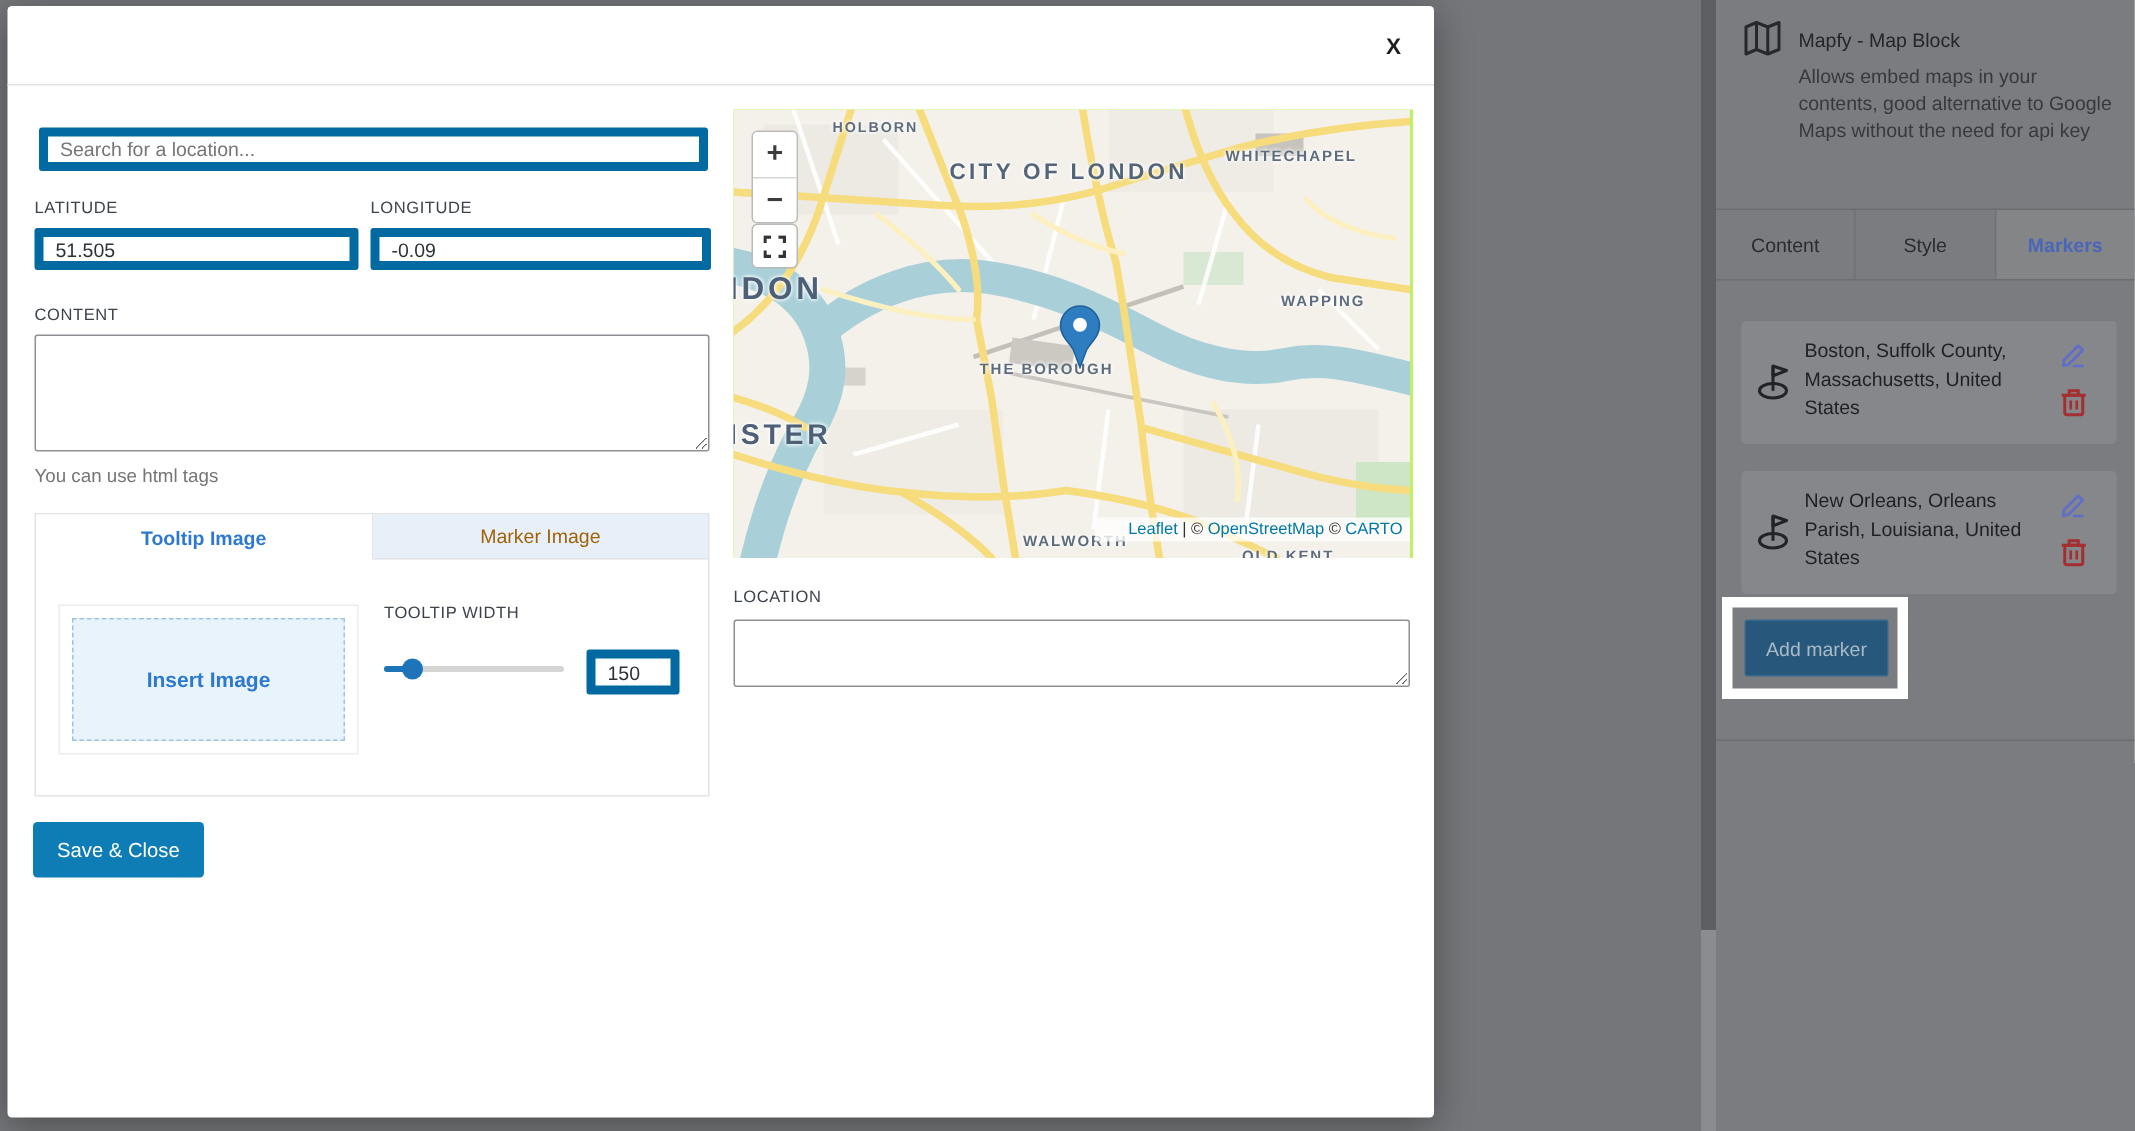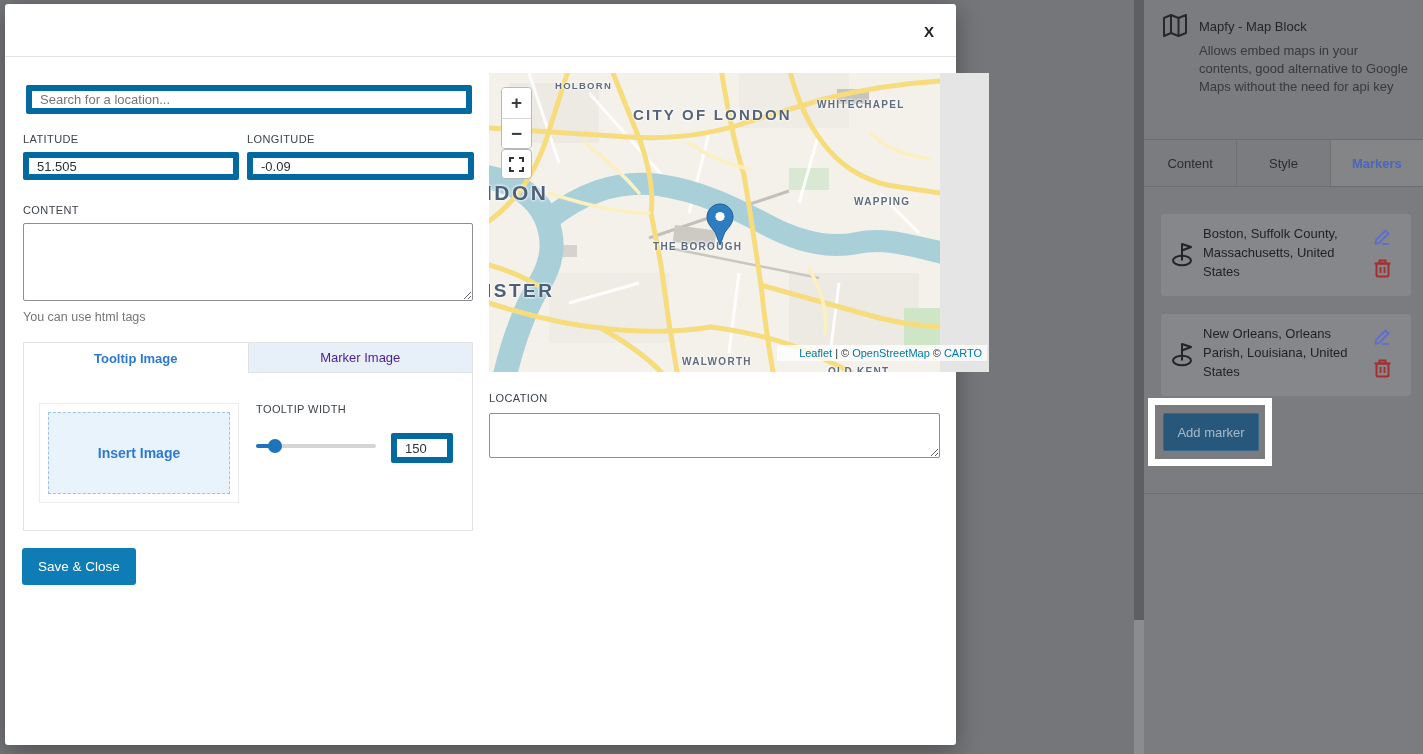--- a/index.html
+++ b/index.html
@@ -46,34 +46,34 @@
                padding:0 8px; font-family:"Liberation Sans", sans-serif; background:#fff; }
   .txt-area { position:absolute; border:1px solid #8c8f94; border-radius:2px; font-size:13px; color:#2c3338;
               padding:6px 8px; font-family:"Liberation Sans", sans-serif; background:#fff; }
   .hint { position:absolute; font-size:12.5px; color:#757575; }
   .helper { position:absolute; font-size:13px; line-height:18px; color:#757575; }
 
   .tabpanel { position:absolute; left:18px; top:338px; width:450px; height:189px; border:1px solid #e3e3e3; }
   .tp-row { display:flex; height:30px; }
   .tp-tab { flex:1; display:flex; align-items:center; justify-content:center; font-size:13px; cursor:pointer; }
   .tp-tab.active { background:#fff; color:#2e79d0; font-weight:700; border-right:1px solid #e3e3e3; }
-  .tp-tab.inactive { background:#e7f0f9; color:#4c1d95; font-weight:500; border-bottom:1px solid #e3e3e3; }
+  .tp-tab.inactive { background:#e7f0f9; color:#a16207; font-weight:500; border-bottom:1px solid #e3e3e3; }
   .insert-outer { position:absolute; left:34px; top:399px; width:200px; height:100px; background:#fff; border:1px solid #ececec; }
   .insert-inner { position:absolute; left:43px; top:408px; width:182px; height:82px; background:#e9f3fc;
                   border:1px dashed #9cc3e5; display:flex; align-items:center; justify-content:center;
                   color:#2e79d0; font-size:14px; font-weight:700; cursor:pointer; }
   .slider { position:absolute; left:251px; top:434px; width:120px; height:16px; cursor:pointer; }
   .slider .track { position:absolute; left:0; top:6px; width:120px; height:4px; border-radius:2px; background:#d5d5d5; }
   .slider .fill  { position:absolute; left:0; top:6px; width:18px; height:4px; border-radius:2px; background:#1d74b8; }
   .slider .thumb { position:absolute; left:12px; top:1px; width:14px; height:14px; border-radius:50%; background:#1d74b8; }
   .save-btn { position:absolute; left:17px; top:544px; height:37px; padding:0 16px; background:#0e7cb5; color:#fff;
               font-size:13.5px; border:none; border-radius:3px; cursor:pointer; font-family:"Liberation Sans", sans-serif; }
 
   
-  .map { position:absolute; left:484px; top:69px; width:500px; height:299px; background:#e5e5e5; overflow:hidden; cursor:grab; }
+  .map { position:absolute; left:484px; top:69px; width:453px; height:299px; background:#bef264; overflow:hidden; cursor:grab; }
   .map svg.base { position:absolute; left:0; top:0; }
   .map-label { position:absolute; font-weight:700; color:#5d6d7d; letter-spacing:1.3px; white-space:nowrap;
                text-shadow:0 0 3px #fff, 0 0 3px #fff; }
   .ml-holborn { left:66px; top:7px; font-size:9.5px; }
   .ml-city { left:144px; top:33px; font-size:15px; letter-spacing:2.2px; color:#54657a; }
   .ml-whitechapel { left:328px; top:26px; font-size:10px; }
   .ml-idon { left:-3px; top:108px; font-size:21px; letter-spacing:2.5px; color:#4e6078; }
   .ml-wapping { left:365px; top:123px; font-size:10px; }
   .ml-borough { left:164px; top:168px; font-size:10px; }
   .ml-ister { left:-3px; top:207px; font-size:19px; letter-spacing:2.5px; color:#4e6078; }

